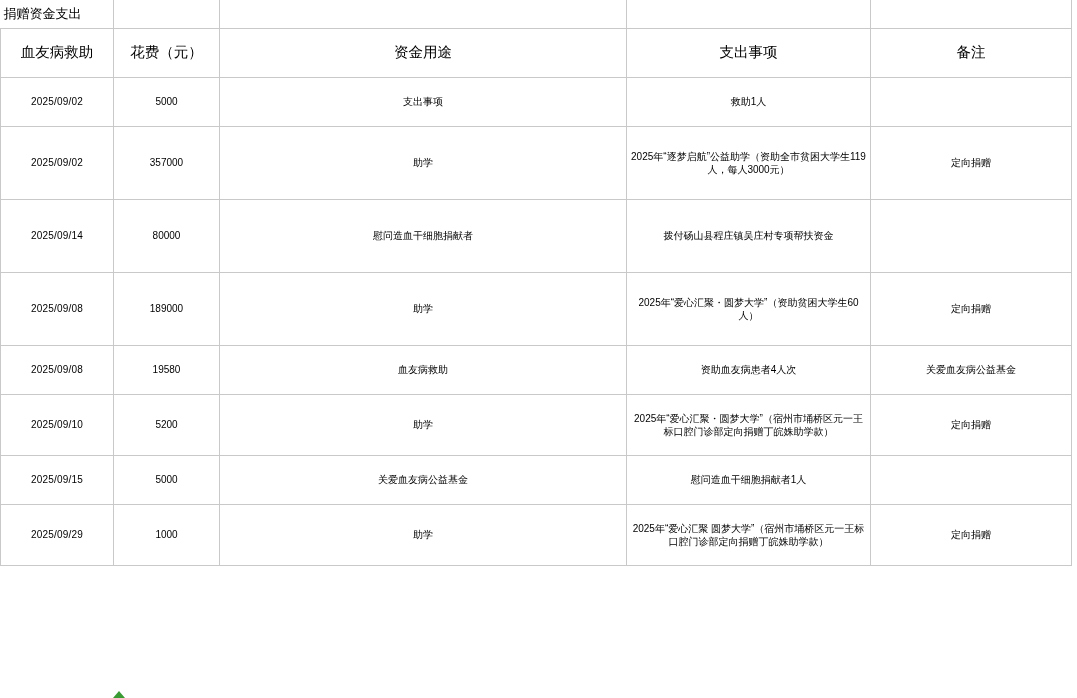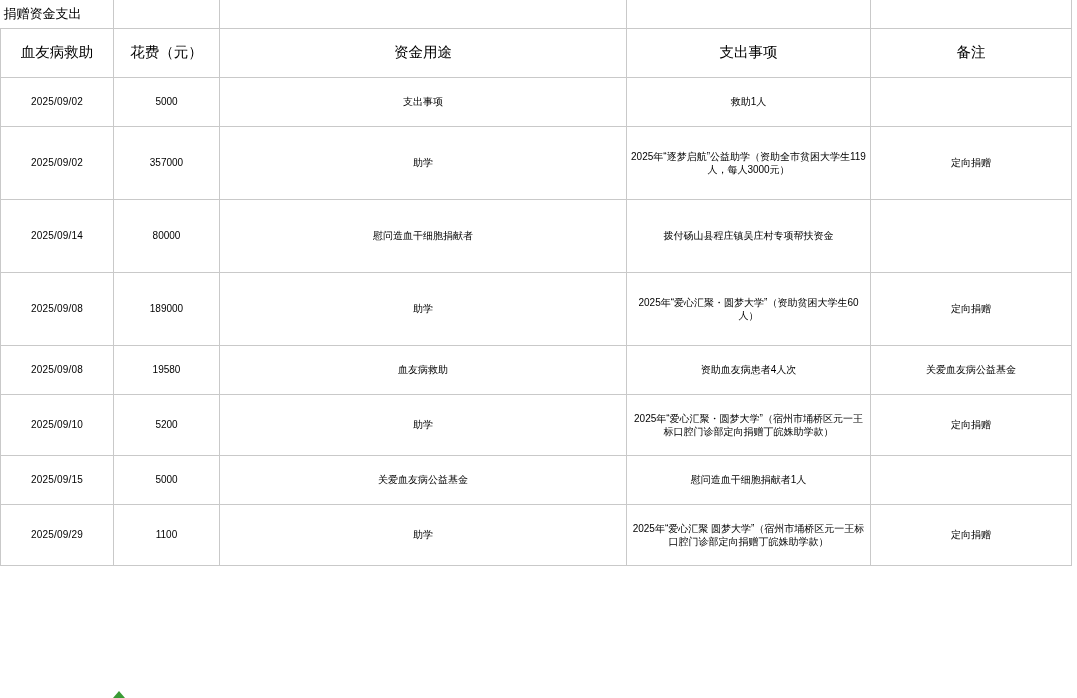--- a/index.html
+++ b/index.html
@@ -175,21 +175,21 @@
         <td class="date-cell">2025/09/15</td>
         <td class="amount-cell">5000</td>
         <td class="use-cell">关爱血友病公益基金</td>
         <td class="item-cell">慰问造血干细胞捐献者1人</td>
         <td class="note-cell"></td>
       </tr>
 
 
       <tr class="r-mid">
         <td class="date-cell">2025/09/29</td>
-        <td class="amount-cell">1100</td>
+        <td class="amount-cell">1000</td>
         <td class="use-cell">助学</td>
         <td class="item-cell">2025年“爱心汇聚  圆梦大学”（宿州市埇桥区元一王标口腔门诊部定向捐赠丁皖姝助学款）</td>
         <td class="note-cell">定向捐赠</td>
       </tr>
 
     </tbody>
   </table>
   <div class="corner-mark"></div>
 </div>
 

